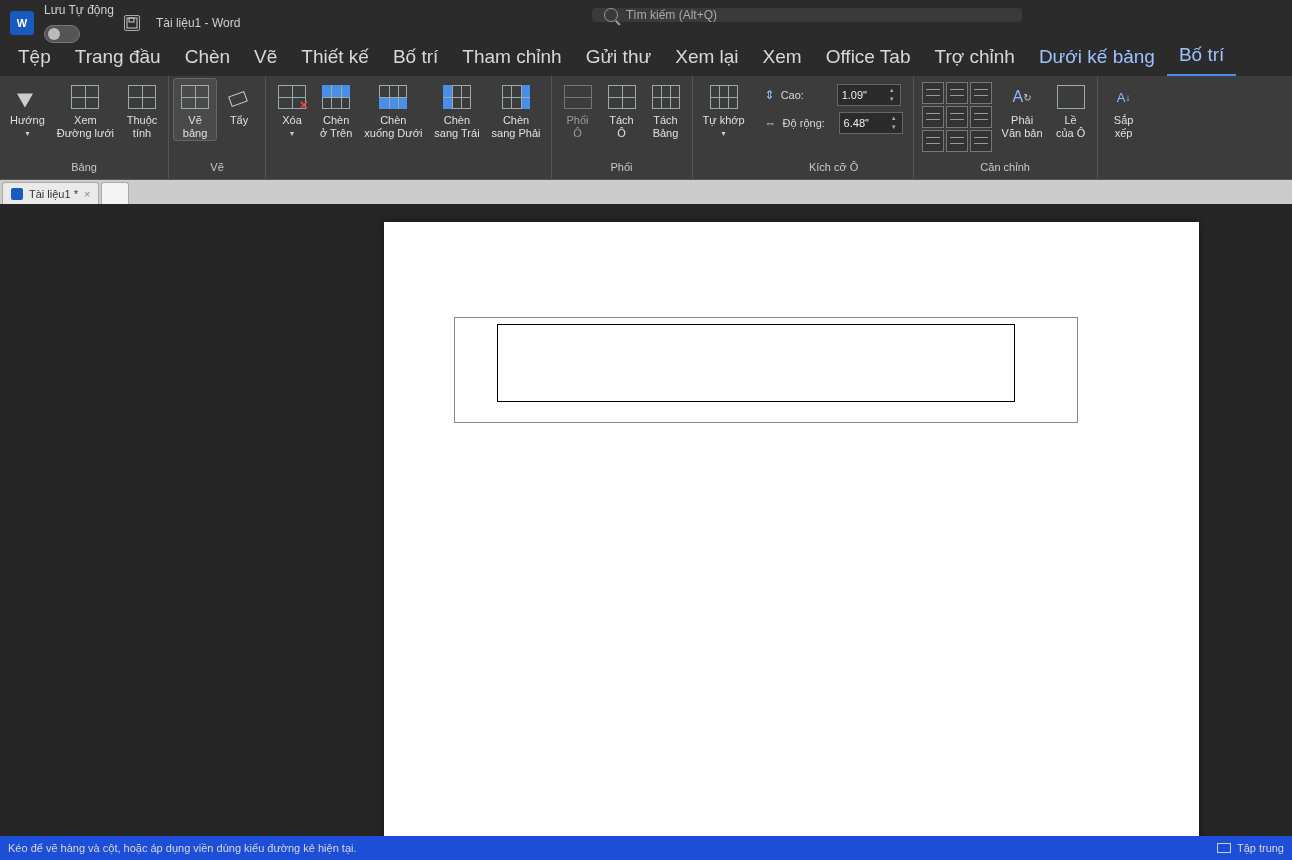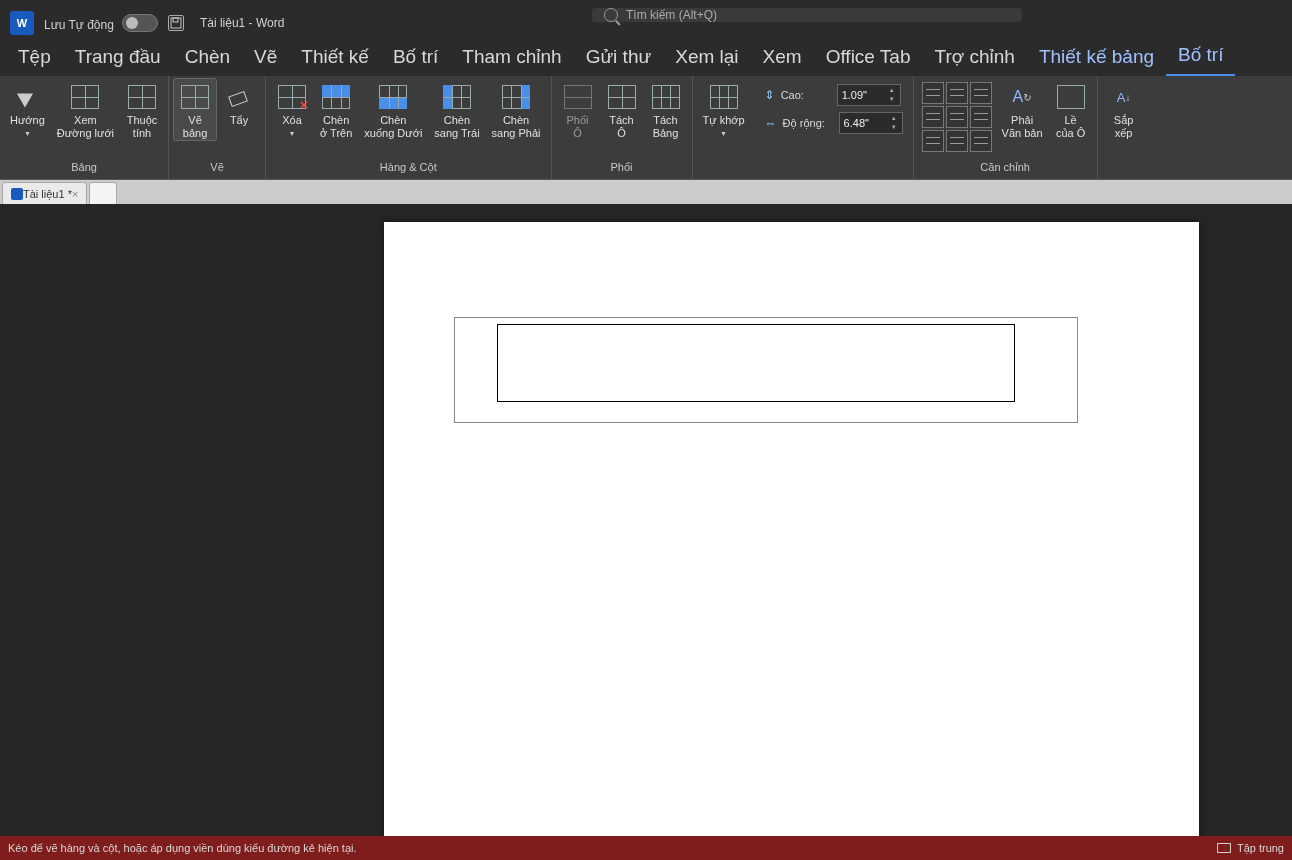--- a/index.html
+++ b/index.html
@@ -1,21 +1,21 @@
 <!DOCTYPE html>
 <html><head>
 <meta charset="utf-8">
 <style>
   * { margin:0; padding:0; box-sizing:border-box; font-family:"Segoe UI",Arial,sans-serif; }
   body { background:#1e1e1e; width:1292px; height:860px; overflow:hidden; color:#e0e0e0; font-size:12px; }
 
   
   .titlebar { height:46px; background:#2b2b2b; display:flex; align-items:center; padding:0 10px; gap:10px; }
   .word-icon { width:24px; height:24px; background:#185abd; border-radius:3px; display:flex; align-items:center; justify-content:center; color:#fff; font-weight:bold; font-size:11px; }
-  .autosave { display:flex; align-items:flex-end; gap:8px; font-size:12px; color:#d0d0d0; }
+  .autosave { display:flex; align-items:flex-start; gap:8px; font-size:12px; color:#d0d0d0;flex-direction:column; }
   .toggle { width:36px; height:18px; border-radius:9px; background:#555; border:1px solid #777; position:relative; }
   .toggle::after { content:""; position:absolute; width:12px; height:12px; background:#bbb; border-radius:50%; top:2px; left:3px; }
   .save-ic { width:16px; height:16px; border:1px solid #aaa; border-radius:2px; display:flex; align-items:center; justify-content:center;}
   .title-text { font-size:12px; color:#d0d0d0; margin-left:6px; }
   .searchbox { margin-left:auto; margin-right:auto; width:430px; height:14px; background:#3a3a3a; border-radius:4px; display:flex; align-items:center; padding:0 12px; color:#aaa; gap:8px; position:absolute; left:592px; top:8px;}
   .mag { width:14px; height:14px; border:1.5px solid #999; border-radius:50%; position:relative;}
   .mag::after{content:"";position:absolute;width:6px;height:1.5px;background:#999;transform:rotate(45deg);bottom:-2px;right:-4px;}
 
   
   .tabbar { height:30px; background:#2b2b2b; display:flex; align-items:flex-end; padding:0 6px; gap:0; }
@@ -56,33 +56,33 @@
   .smallbtn .sic{width:16px;height:14px;border:1px solid #9aa;position:relative;}
   .smallbtn .sic::after{content:"";position:absolute;left:0;right:0;top:50%;height:1px;background:#9aa;}
 
   .align-grid{display:grid;grid-template-columns:repeat(3,22px);grid-template-rows:repeat(3,22px);gap:2px;padding:4px;}
   .align-grid div{border:1px solid #777;background:#333;cursor:pointer;position:relative;}
   .align-grid div::before,.align-grid div::after{content:"";position:absolute;background:#999;height:1px;left:3px;right:3px;}
   .align-grid div::before{top:6px;} .align-grid div::after{top:12px;}
 
   
   .doctabs{height:24px;background:#ccc;display:flex;align-items:flex-end;}
-  .doctab{height:22px;background:#eaeaea;border:1px solid #aaa;border-bottom:none;border-radius:3px 3px 0 0;display:flex;align-items:center;padding:0 8px;font-size:11px;color:#333;margin-left:2px;}
+  .doctab{height:22px;background:#eaeaea;border:1px solid #aaa;border-bottom:none;border-radius:3px 3px 0 0;display:flex;align-items:center;padding:0 8px;gap:6px;font-size:11px;color:#333;margin-left:2px;}
   .doctab .dic{width:12px;height:12px;background:#185abd;border-radius:2px;}
   .doctab .cx{color:#888;cursor:pointer;}
   .doctab.blank{width:28px;background:#f4f4f4;}
 
   
   .canvas{position:absolute;top:204px;left:0;right:0;bottom:24px;background:#262626;overflow:hidden;}
   .page{position:absolute;left:384px;top:18px;width:815px;height:820px;background:#fff;box-shadow:0 0 8px rgba(0,0,0,.5);}
   .tblbox{position:absolute;left:70px;top:95px;width:624px;height:106px;border:1px solid #888;}
   .inner{position:absolute;left:42px;top:6px;right:62px;bottom:20px;border:1px solid #000;}
 
   
-  .status{position:absolute;left:0;right:0;bottom:0;height:24px;background:#7f1d1d;display:flex;align-items:center;padding:0 8px;font-size:11px;color:#d8d8d8;justify-content:space-between;}
+  .status{position:absolute;left:0;right:0;bottom:0;height:24px;background:#1d4ed8;display:flex;align-items:center;padding:0 8px;font-size:11px;color:#d8d8d8;justify-content:space-between;}
   .focus{display:flex;align-items:center;gap:6px;}
   .focus .fic{width:14px;height:10px;border:1.5px solid #ccc;}
 </style>
 </head>
 <body>
 
 <div class="titlebar">
   <div class="word-icon">W</div>
   <div class="autosave">
     <span>Lưu Tự động</span>
@@ -107,21 +107,21 @@
   <div class="tab">Chèn</div>
   <div class="tab">Vẽ</div>
   <div class="tab">Thiết kế</div>
   <div class="tab">Bố trí</div>
   <div class="tab">Tham chỉnh</div>
   <div class="tab">Gửi thư</div>
   <div class="tab">Xem lại</div>
   <div class="tab">Xem</div>
   <div class="tab">Office Tab</div>
   <div class="tab">Trợ chỉnh</div>
-  <div class="tab contextual">Thiết kế bảng</div>
+  <div class="tab contextual">Dưới kế bảng</div>
   <div class="tab contextual active">Bố trí</div>
 </div>
 
 <div class="ribbon">
 
   <div class="group">
     <div class="group-body">
       <div class="btn">
         <div class="ic">
             <div class="cursor-ic"></div>
@@ -232,21 +232,20 @@
               <div class="hl-col" style="right:0;left:auto"></div>
               <div class="h"></div>
               <div class="v v2"></div>
               <div class="v v3"></div>
             </div>
           </div>
         <div class="lbl">Chèn
 sang Phải</div>
       </div>
     </div>
-    <div class="group-label">Hàng &amp; Cột</div>
   </div>
 
   <div class="group">
     <div class="group-body">
       <div class="btn" style="opacity:.55">
         <div class="ic">
             <div class="tbl-ic">
               <div class="h"></div>
             </div>
           </div>
@@ -315,20 +314,21 @@
           <div class="spin">
               <span>6.48"</span>
               <div class="arrows">
                 <div>▲</div>
                 <div>▼</div>
               </div>
             </div>
         </div>
       </div>
     </div>
+    <div class="group-label">Kích cỡ Ô</div>
   </div>
 
   <div class="group">
     <div class="group-body">
       <div class="align-grid">
         <div></div>
           <div></div>
           <div></div>
         <div></div>
           <div></div>

